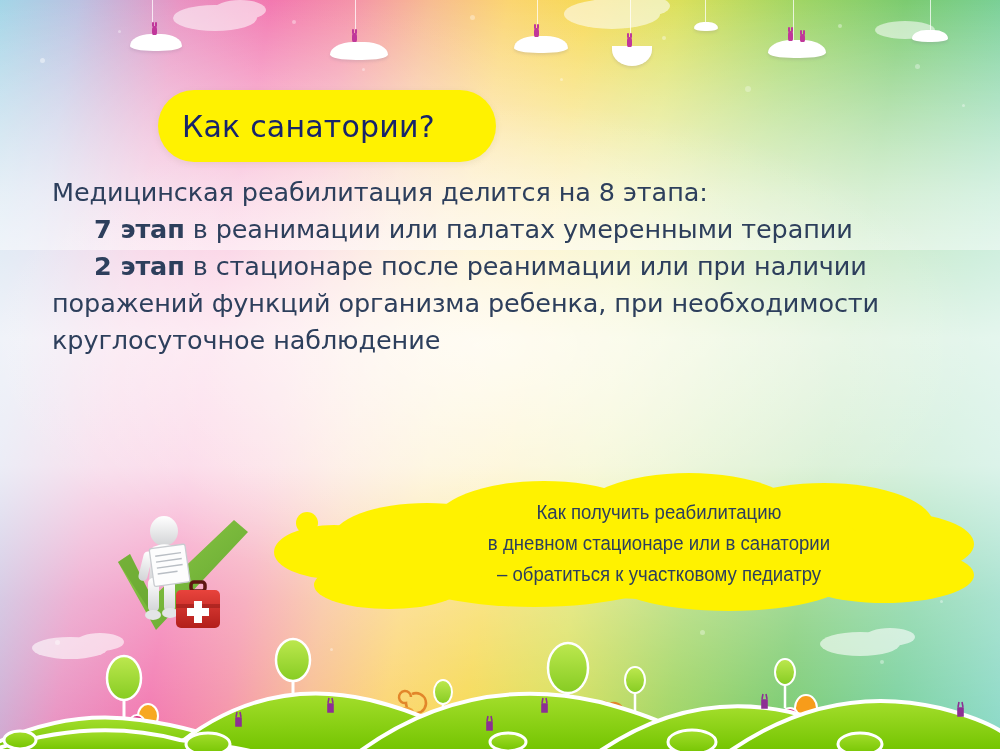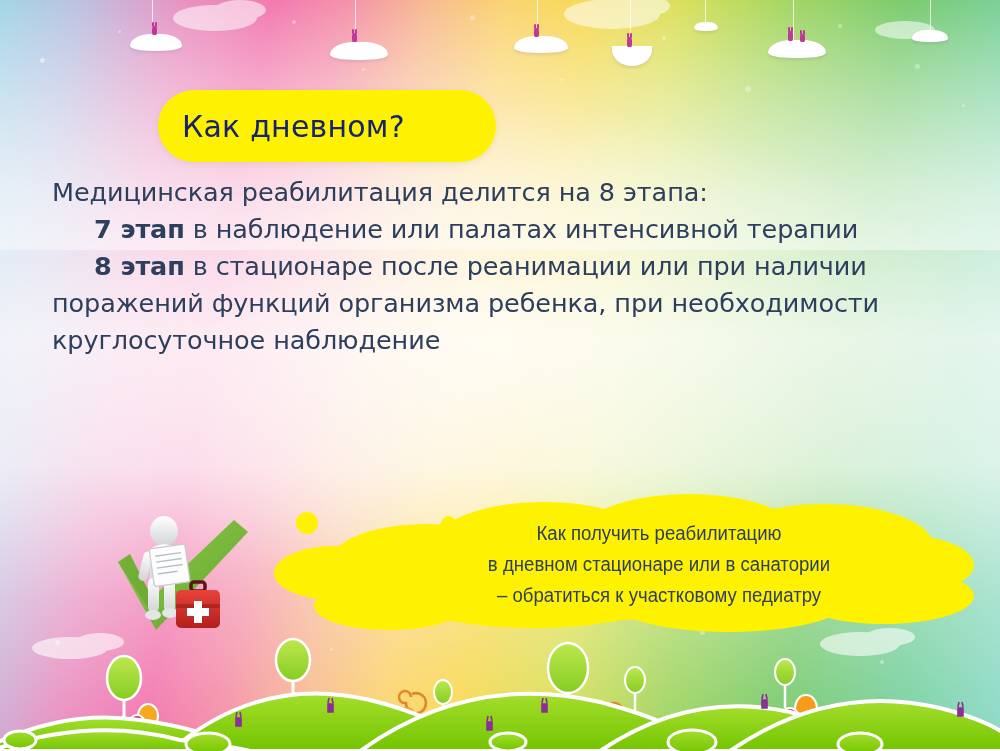--- a/index.html
+++ b/index.html
@@ -135,21 +135,21 @@
     letter-spacing: -0.1px;
   }
   .body-copy p { margin: 0; }
   .body-copy .indent { text-indent: 42px; }
   .body-copy b { font-weight: 700; }
 
   
   .cloud-callout {
     position: absolute;
     left: 274px;
-    top: 494px;
+    top: 473px;
     width: 700px;
     height: 140px;
     text-decoration: underline;
   }
   .cloud-callout .lobe {
     position: absolute;
     background: #fff200;
     border-radius: 50%;
   }
   .cloud-text {
@@ -248,32 +248,32 @@
     <div class="string" style="left:793px; height:40px;"></div>
     <div class="mini-cloud" style="left:768px; top:40px; width:58px; height:18px;"></div>
     <div class="bunny" style="left:788px; top:31px; height:10px;"></div>
     <div class="bunny" style="left:800px; top:34px; height:8px;"></div>
 
     <div class="string" style="left:930px; height:30px;"></div>
     <div class="mini-cloud" style="left:912px; top:30px; width:36px; height:12px;"></div>
   </div>
 
   <div class="title-pill">
-    <span class="title-text">Как дневном?</span>
+    <span class="title-text">Как санатории?</span>
   </div>
 
   <div class="body-copy">
     <p>Медицинская реабилитация делится на 8 этапа:</p>
 
     <p class="indent">
-      <b>7 этап</b><span> в наблюдение или палатах интенсивной терапии</span>
+      <b>7 этап</b><span> в реанимации или палатах умеренными терапии</span>
     </p>
 
     <p class="indent">
-      <b>8 этап</b><span> в стационаре после реанимации или при наличии поражений функций организма ребенка, при необходимости круглосуточное наблюдение</span>
+      <b>2 этап</b><span> в стационаре после реанимации или при наличии поражений функций организма ребенка, при необходимости круглосуточное наблюдение</span>
     </p>
 
   </div>
 
   <svg class="illustration" viewBox="0 0 200 142">
     <defs>
       <linearGradient id="gCheck" x1="0" y1="0" x2="1" y2="1">
         <stop offset="0%" stop-color="#95cc4a"></stop>
         <stop offset="55%" stop-color="#76b63a"></stop>
         <stop offset="100%" stop-color="#5e9b2c"></stop>

